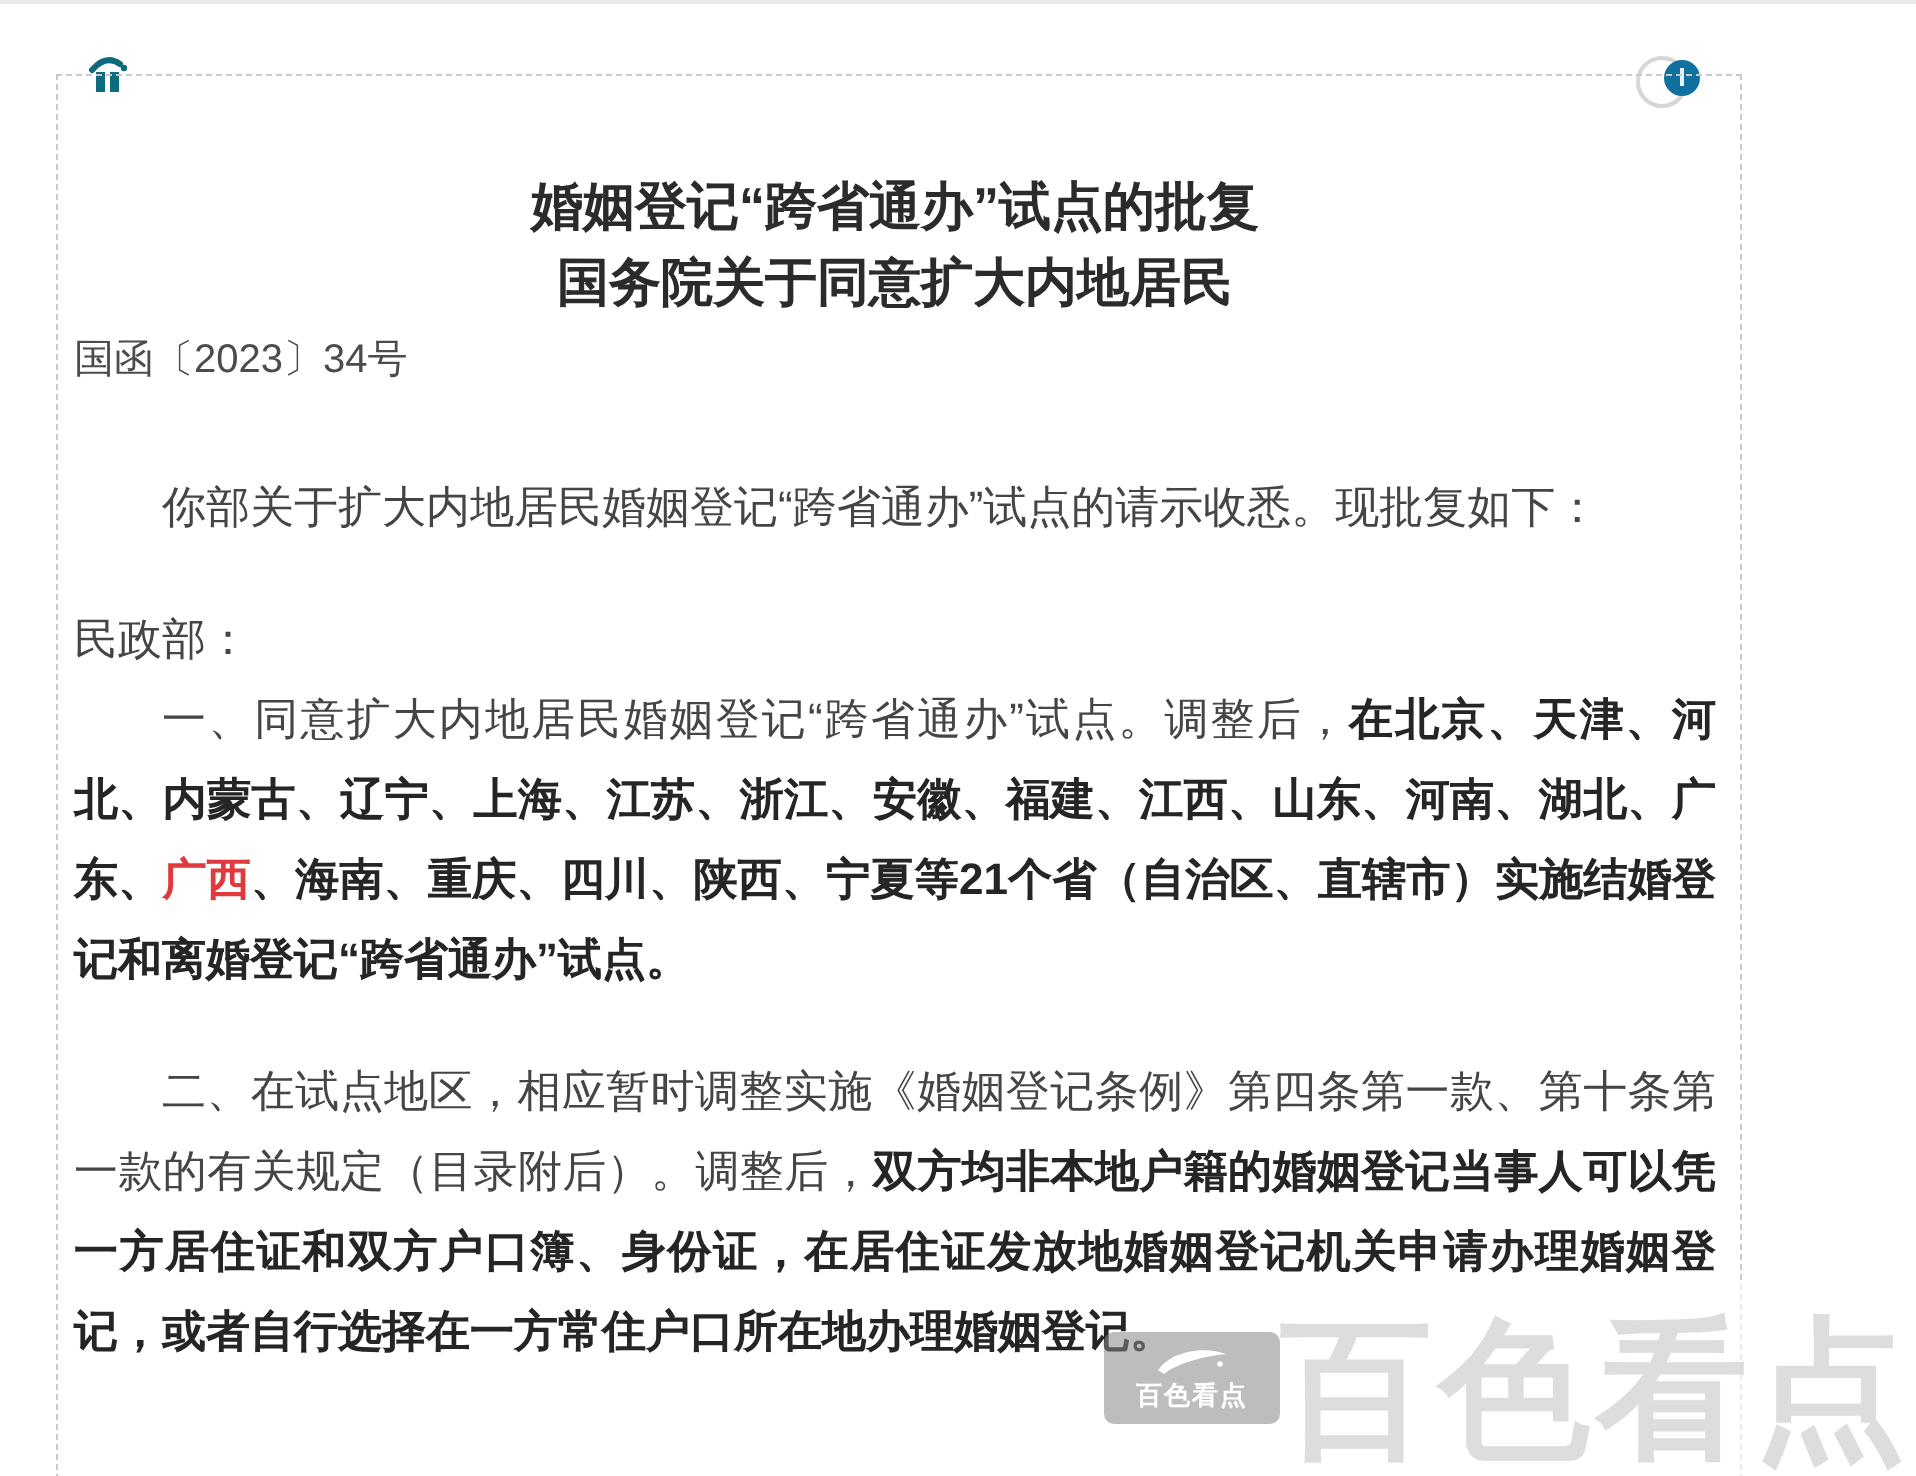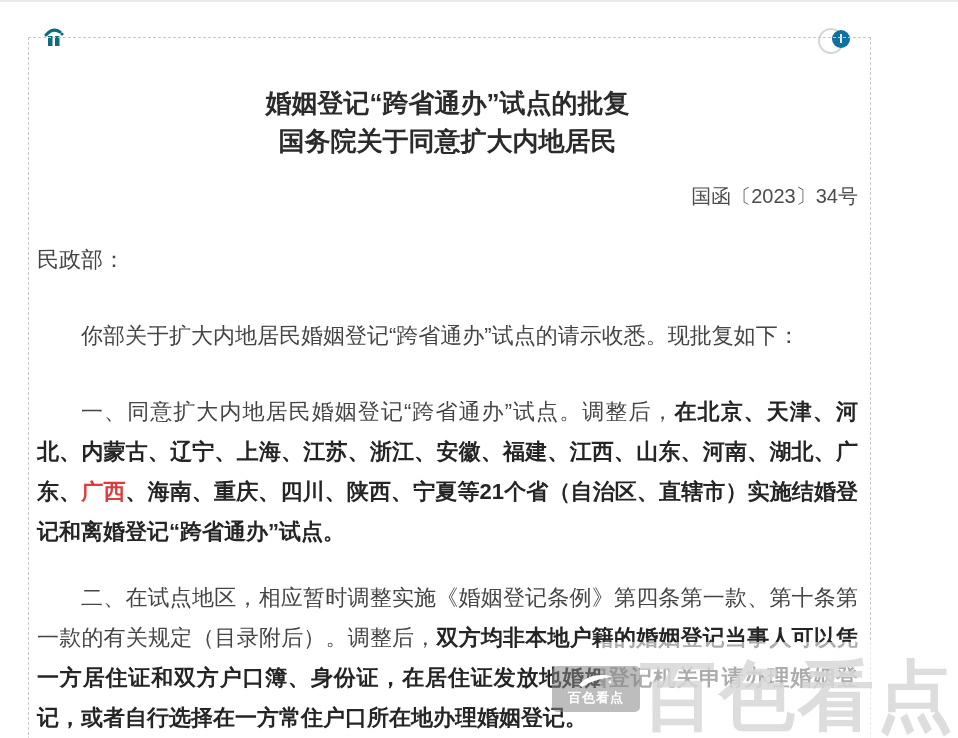--- a/index.html
+++ b/index.html
@@ -24,27 +24,27 @@
   
   .corner-glyph{position:absolute;left:44px;top:24px;width:20px;height:24px;}
   .ring{position:absolute;left:818px;top:26px;width:26px;height:26px;
         border:2px solid #d6d6d6;border-radius:50%;box-sizing:border-box;background:#fff;}
   .dot{position:absolute;left:832px;top:28px;width:18px;height:18px;
        border-radius:50%;background:#1070a0;}
   .dot::after{content:"";position:absolute;left:8px;top:4px;width:2px;height:9px;background:rgba(255,255,255,.9);}
   
   .title-block{margin-top:46px;text-align:center;}
   .title-line{font-size:26px;font-weight:bold;color:#2b2b2b;line-height:38px;}
-  .doc-number{font-size:20px;color:#4c4c4c;line-height:36px;margin-top:18px;text-align:right;}
+  .doc-number{font-size:20px;color:#4c4c4c;line-height:36px;margin-top:2px;text-align:left;}
   
   .body-text{font-size:22px;color:#454545;line-height:40px;text-align:justify;}
   p{margin:0;}
   .salutation{margin-top:26px;}
   .intro{margin-top:36px;text-indent:2em;}
-  .item1{margin-top:36px;text-indent:2em;}
+  .item1{text-indent:2em;}
   .item2{margin-top:26px;text-indent:2em;}
   .b{font-weight:bold;color:#252525;}
   .red{font-weight:bold;color:#df3a3e;}
   
   .wm-panel{position:absolute;left:600px;top:640px;width:358px;height:98px;
             background:rgba(255,255,255,0.62);}
   .wm-large{position:absolute;left:640px;top:656px;
             font-size:76px;font-weight:bold;line-height:1;
             color:#d8d8d8;opacity:.85;letter-spacing:3px;white-space:nowrap;}
   .wm-badge{position:absolute;left:552px;top:664px;width:88px;height:46px;
@@ -70,23 +70,23 @@
   <span class="dot"></span>
 
   <div class="frame">
 
     <div class="title-block">
       <div class="title-line">婚姻登记“跨省通办”试点的批复</div>
       <div class="title-line">国务院关于同意扩大内地居民</div>
     </div>
     <div class="doc-number">国函〔2023〕34号</div>
 
+    <p class="body-text intro">你部关于扩大内地居民婚姻登记“跨省通办”试点的请示收悉。现批复如下：</p>
+
     <p class="body-text salutation">民政部：</p>
-
-    <p class="body-text intro">你部关于扩大内地居民婚姻登记“跨省通办”试点的请示收悉。现批复如下：</p>
 
     <p class="body-text item1"><span>一、同意扩大内地居民婚姻登记“跨省通办”试点。调整后，</span><span class="b">在北京、天津、河北、内蒙古、辽宁、上海、江苏、浙江、安徽、福建、江西、山东、河南、湖北、广东、</span><span class="red">广西</span><span class="b">、海南、重庆、四川、陕西、宁夏等21个省（自治区、直辖市）实施结婚登记和离婚登记“跨省通办”试点。</span></p>
 
     <p class="body-text item2"><span>二、在试点地区，相应暂时调整实施《婚姻登记条例》第四条第一款、第十条第一款的有关规定（目录附后）。调整后，</span><span class="b">双方均非本地户籍的婚姻登记当事人可以凭一方居住证和双方户口簿、身份证，在居住证发放地婚姻登记机关申请办理婚姻登记，或者自行选择在一方常住户口所在地办理婚姻登记。</span></p>
 
   </div>
 
   <div class="wm-panel"></div>
   <div class="wm-large">百色看点</div>
   <div class="wm-badge">

